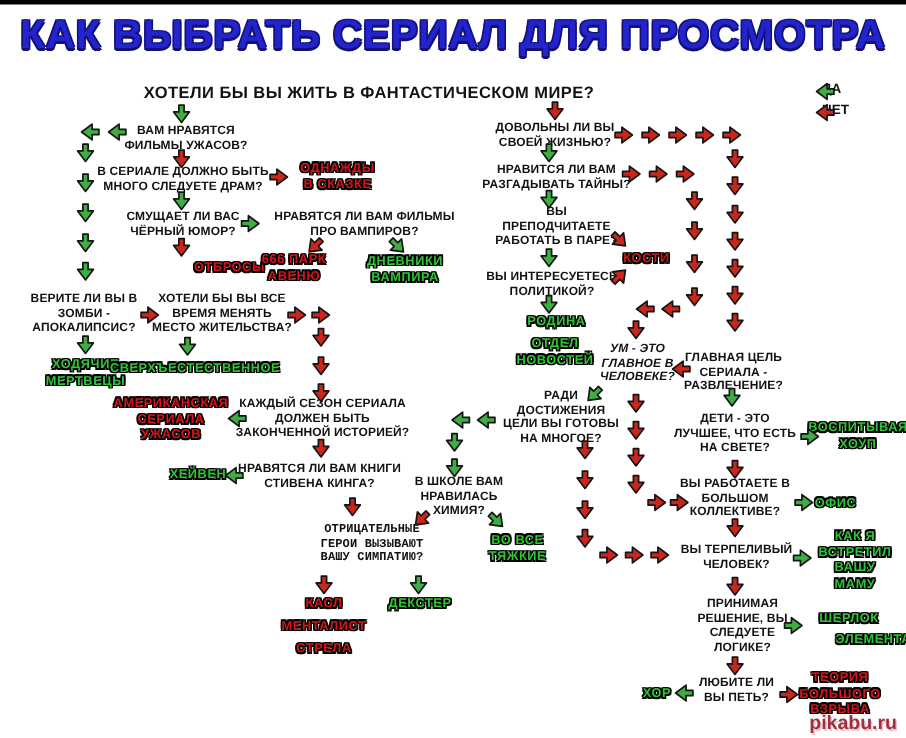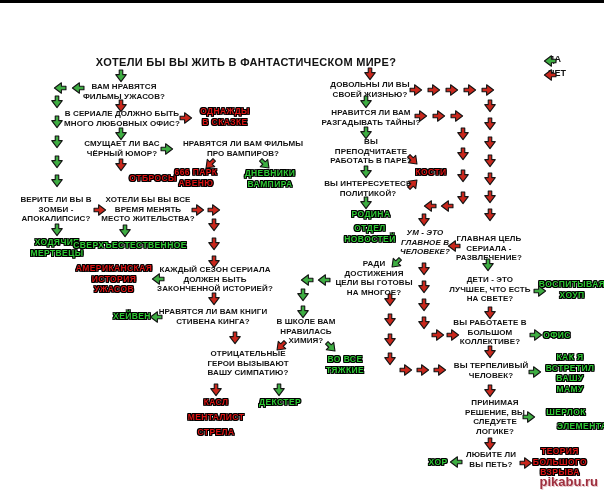--- a/index.html
+++ b/index.html
@@ -32,20 +32,21 @@
   .watermark{
     position:absolute;right:6px;bottom:3px;
     font-size:13px;font-weight:bold;color:#9e2f3e;
     text-shadow:1px 1px 0 #e8c7cb;
   }
 </style>
 </head>
 <body>
 
 <div class="canvas">
+  <div class="title">КАК ВЫБРАТЬ СЕРИАЛ ДЛЯ ПРОСМОТРА</div>
 
   <div class="legend">
     <div class="legend-row">
       <span id="legend-yes-arrow">
           <span class="arr" style="transform: rotate(90deg);">
             <svg viewBox="0 0 20 20">
               <path d="M7.5 1.5 L12.5 1.5 L12.5 8 L17.5 8 L10 18 L2.5 8 L7.5 8 Z" fill="#3ead42" stroke="#141414" stroke-width="1.6" stroke-linejoin="round"></path>
             </svg>
           </span>
         </span>
@@ -61,37 +62,37 @@
         </span>
       <span>НЕТ</span>
     </div>
   </div>
 
   <div id="flow">
       <div class="node q lg" style="left: 246px; top: 60px;">ХОТЕЛИ БЫ ВЫ ЖИТЬ В ФАНТАСТИЧЕСКОМ МИРЕ?</div>
       <div class="node q" style="left: 124px; top: 89px;">ВАМ НРАВЯТСЯ
 ФИЛЬМЫ УЖАСОВ?</div>
       <div class="node q" style="left: 122px; top: 116px;">В СЕРИАЛЕ ДОЛЖНО БЫТЬ
-МНОГО ЛЮБОВНЫХ ОФИС?</div>
+МНОГО СЛЕДУЕТЕ ДРАМ?</div>
       <div class="node q" style="left: 122px; top: 146px;">СМУЩАЕТ ЛИ ВАС
 ЧЁРНЫЙ ЮМОР?</div>
       <div class="node q" style="left: 243px; top: 146px;">НРАВЯТСЯ ЛИ ВАМ ФИЛЬМЫ
 ПРО ВАМПИРОВ?</div>
       <div class="node q" style="left: 56px; top: 206px;">ВЕРИТЕ ЛИ ВЫ В
 ЗОМБИ -
 АПОКАЛИПСИС?</div>
       <div class="node q" style="left: 148px; top: 206px;">ХОТЕЛИ БЫ ВЫ ВСЕ
 ВРЕМЯ МЕНЯТЬ
 МЕСТО ЖИТЕЛЬСТВА?</div>
       <div class="node q" style="left: 215px; top: 276px;">КАЖДЫЙ СЕЗОН СЕРИАЛА
 ДОЛЖЕН БЫТЬ
 ЗАКОНЧЕННОЙ ИСТОРИЕЙ?</div>
       <div class="node q" style="left: 213px; top: 314px;">НРАВЯТСЯ ЛИ ВАМ КНИГИ
 СТИВЕНА КИНГА?</div>
-      <div class="node q" style="left: 248px; top: 360px;">ОТРИЦАТЕЛЬНЫЕ
+      <div class="node q" style="left: 248px; top: 360px; font-family: Liberation Mono, monospace;">ОТРИЦАТЕЛЬНЫЕ
 ГЕРОИ ВЫЗЫВАЮТ
 ВАШУ СИМПАТИЮ?</div>
       <div class="node q" style="left: 306px; top: 328px;">В ШКОЛЕ ВАМ
 НРАВИЛАСЬ
 ХИМИЯ?</div>
       <div class="node q" style="left: 370px; top: 87px;">ДОВОЛЬНЫ ЛИ ВЫ
 СВОЕЙ ЖИЗНЬЮ?</div>
       <div class="node q" style="left: 371px; top: 115px;">НРАВИТСЯ ЛИ ВАМ
 РАЗГАДЫВАТЬ ТАЙНЫ?</div>
       <div class="node q" style="left: 371px; top: 148px;">ВЫ
@@ -143,21 +144,21 @@
 ВАШУ МАМУ</div>
       <div class="node ans g" style="left: 566px; top: 409px;">ШЕРЛОК</div>
       <div class="node ans g" style="left: 592px; top: 423px;">ЭЛЕМЕНТАРНО</div>
       <div class="node ans g" style="left: 438px; top: 459px;">ХОР</div>
       <div class="node ans r" style="left: 225px; top: 114px;">ОДНАЖДЫ
 В СКАЗКЕ</div>
       <div class="node ans r" style="left: 121px; top: 175px; margin-left: 32px;">ОТБРОСЫ</div>
       <div class="node ans r" style="left: 196px; top: 175px;">666 ПАРК
 АВЕНЮ</div>
       <div class="node ans r" style="left: 114px; top: 276px;">АМЕРИКАНСКАЯ
-ИСТОРИЯ
+СЕРИАЛА
 УЖАСОВ</div>
       <div class="node ans r" style="left: 216px; top: 399px;">КАСЛ</div>
       <div class="node ans r" style="left: 216px; top: 414px;">МЕНТАЛИСТ</div>
       <div class="node ans r" style="left: 216px; top: 429px;">СТРЕЛА</div>
       <div class="node ans r" style="left: 431px; top: 169px;">КОСТИ</div>
       <div class="node ans r" style="left: 560px; top: 459px;">ТЕОРИЯ
 БОЛЬШОГО
 ВЗРЫВА</div>
       <span class="arr" style="transform: rotate(0deg); left: 114px; top: 66px;">
         <svg viewBox="0 0 20 20">

